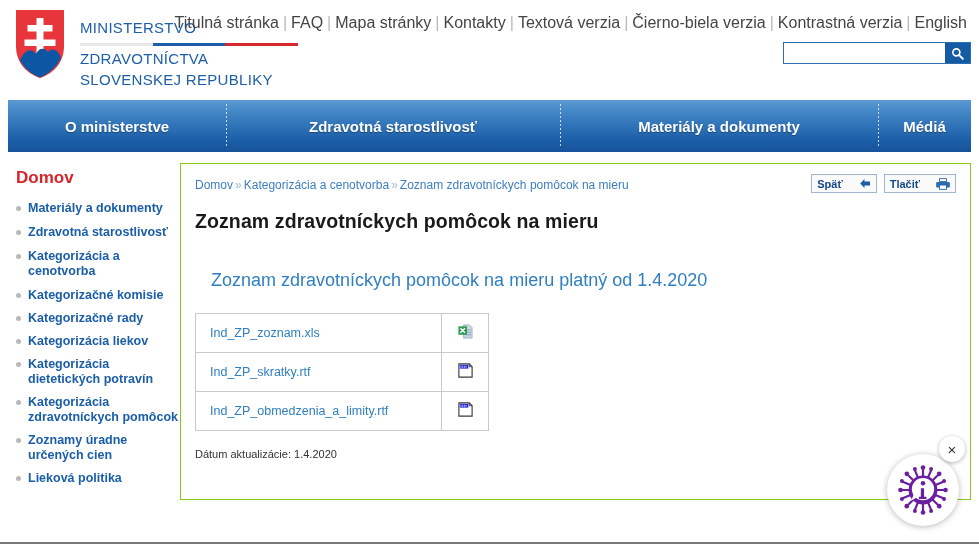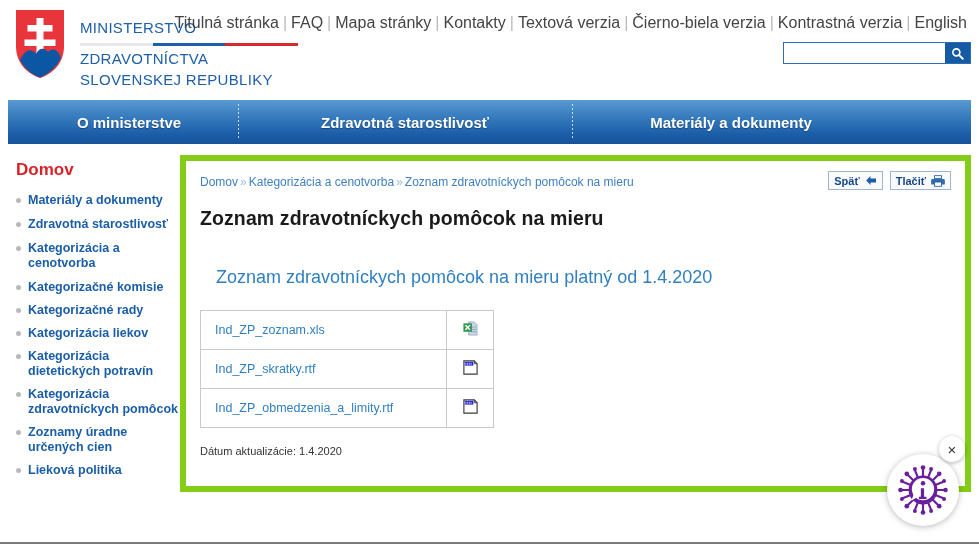--- a/index.html
+++ b/index.html
@@ -85,24 +85,23 @@
     cursor: pointer;
     display: flex;
     align-items: center;
     justify-content: center;
     padding: 0;
   }
 
   
   .mainnav {
     margin: 0 8px;
-    height: 44px;
+    height: 52px;
     display: flex;
     background: linear-gradient(to bottom, #5a9ad4 0%, #3f83c4 28%, #1b5ea8 78%, #17539a 100%);
-    padding-left: 12px;
   }
   .navitem {
     flex: 0 0 auto;
     position: relative;
     display: flex;
     align-items: center;
     justify-content: center;
     color: #ffffff;
     font-weight: bold;
     font-size: 15px;
@@ -159,21 +158,21 @@
     width: 5px; height: 5px;
     border-radius: 50%;
     background: #b9b9b9;
   }
   .side-sub { margin-left: 17px; }
   .side-sub .side-item { margin-bottom: 8px; }
 
   
   .content {
     flex: 1;
-    border: 6px solid #84cc16;
+    border: 1px solid #84cc16;
     background: #fff;
     min-height: 337px;
     padding: 10px 14px 14px 14px;
     position: relative;
   }
   .crumbrow {
     display: flex;
     align-items: flex-start;
     justify-content: space-between;
   }
@@ -182,21 +181,21 @@
     color: #3d7fc1;
     padding-top: 4px;
   }
   .breadcrumb a { color: #3d7fc1; text-decoration: none; }
   .breadcrumb .bsep { color: #9dbfe0; padding: 0 2px; }
 
   .actionbtns { display: flex; gap: 7px; }
   .btn {
     display: flex;
     align-items: center;
-    gap: 5px;
+    gap: 16px;
     border: 1px solid #9fb6cd;
     background: #fafafa;
     color: #14478a;
     font-size: 11px;
     font-weight: bold;
     padding: 2px 5px;
     cursor: pointer;
     height: 19px;
   }
 
@@ -320,20 +319,23 @@
 
 <div class="mainnav">
   <div class="navitem nav-w1">
     <span>O ministerstve</span>
   </div>
   <div class="navitem nav-w2">
     <span>Zdravotná starostlivosť</span>
   </div>
   <div class="navitem nav-w3">
     <span>Materiály a dokumenty</span>
+  </div>
+  <div class="navitem nav-w4">
+    <span>Médiá</span>
   </div>
 </div>
 
 <div class="layout">
 
   <div class="sidebar">
     <div class="sidebar-title">Domov</div>
     <ul>
       <li class="side-item">Materiály a dokumenty</li>
       <li class="side-item">Zdravotná starostlivosť</li>

